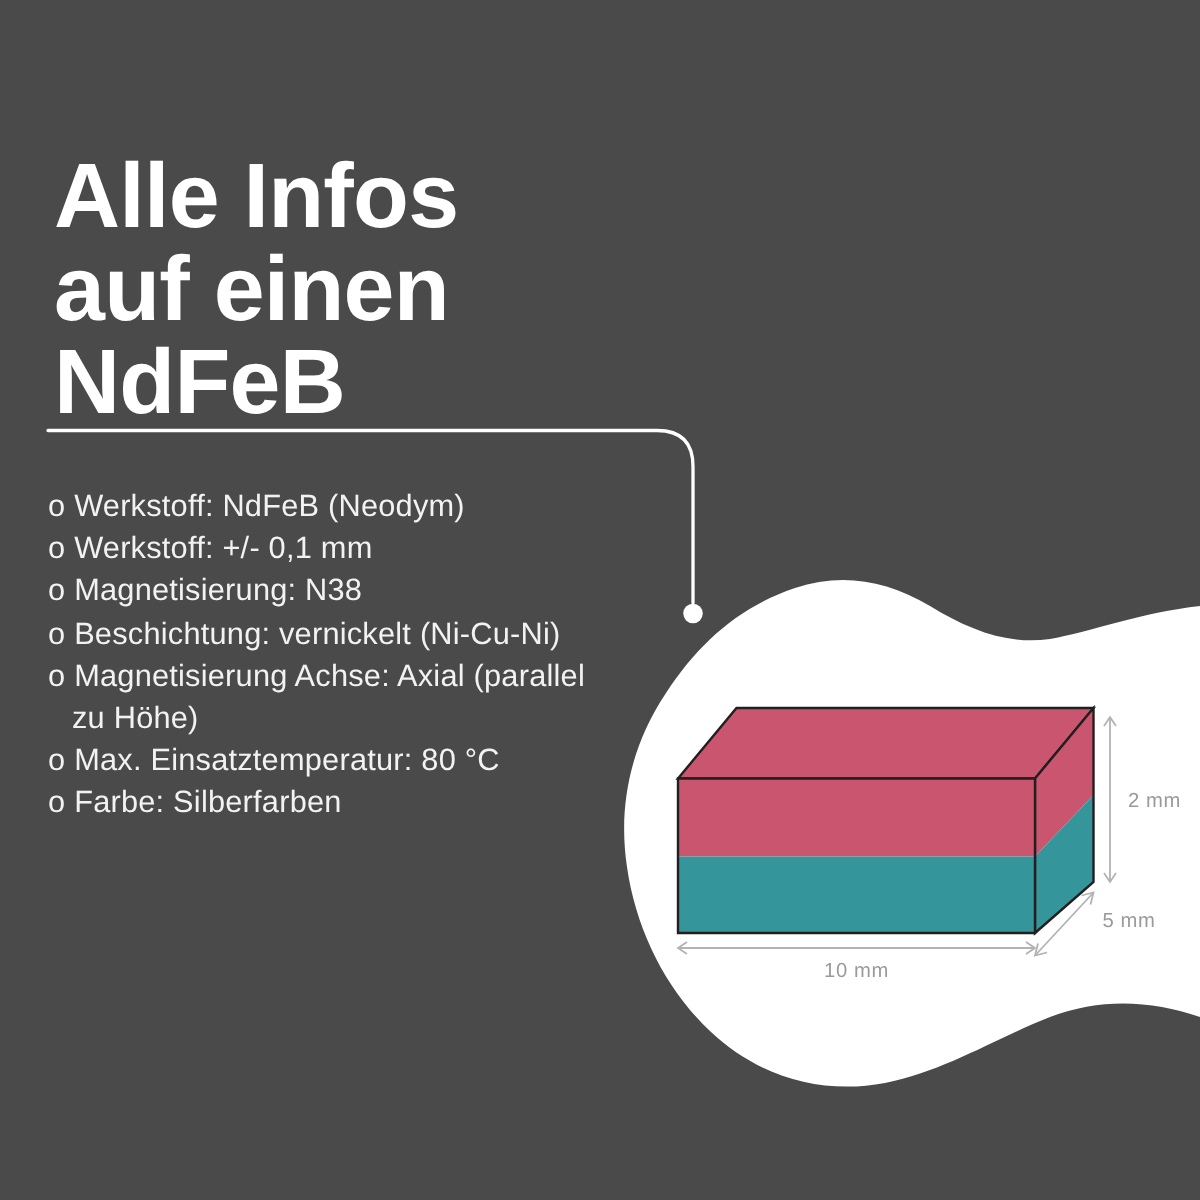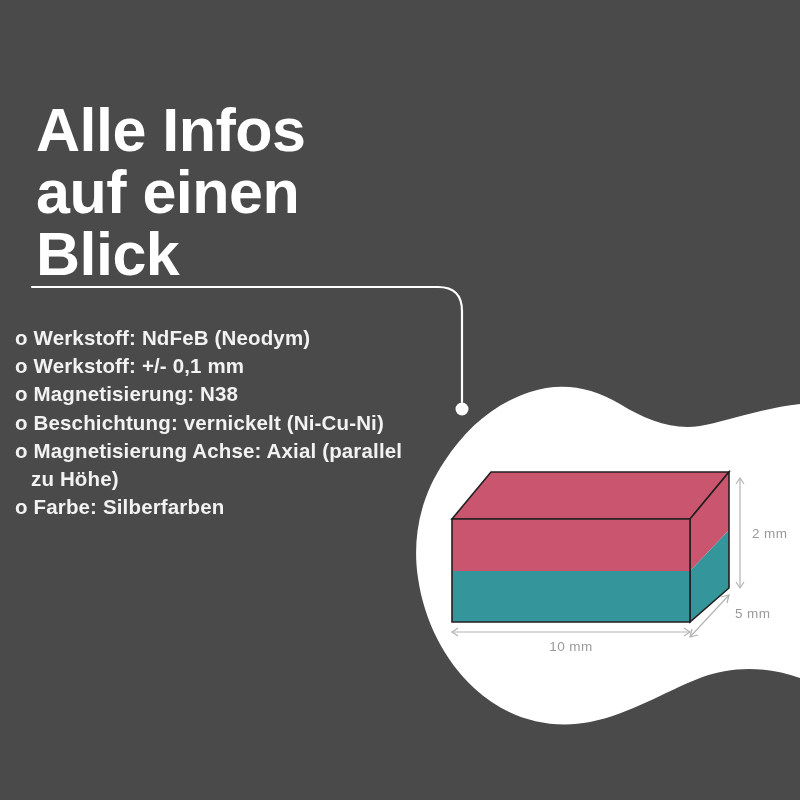--- a/index.html
+++ b/index.html
@@ -68,25 +68,26 @@
     width: 400px;
     z-index: 6;
     margin: 0;
     padding: 0;
     list-style: none;
   }
   #spec-list li {
     color: #f2f2f2;
     font-family: "Liberation Sans", sans-serif;
     font-size: 20.5px;
-    font-weight: 700;
+    font-weight: 400;
     line-height: 28.2px;
     letter-spacing: 0.15px;
     text-indent: -16px;
     padding-left: 16px;
+    margin-left: 17px;
   }
   .bullet-o {
     letter-spacing: 0.15px;
   }
 
   
   #magnet-svg {
     position: absolute;
     left: 430px;
     top: 440px;
@@ -116,21 +117,21 @@
              C 420 498, 412 538, 418 578
              C 424 620, 444 660, 474 688
              C 506 718, 548 730, 590 722
              C 630 714, 664 692, 700 678
              C 734 665, 768 667, 800 678
              Z"></path>
   </svg>
 
   <h1 id="heading">Alle Infos
 auf einen
-Blick</h1>
+NdFeB</h1>
 
   <svg id="pointer-svg" viewBox="0 0 800 800" aria-hidden="true">
     <path d="M 32 287 L 438 287 Q 462 287 462 311 L 462 402" fill="none" stroke="#ffffff" stroke-width="2.2" stroke-linecap="round"></path>
     <circle cx="462" cy="409" r="6.5" fill="#ffffff"></circle>
   </svg>
 
   <ul id="spec-list">
     <li>
       <span class="bullet-o">o</span>
       <span>Werkstoff: NdFeB (Neodym)</span>
@@ -143,20 +144,24 @@
       <span class="bullet-o">o</span>
       <span>Magnetisierung: N38</span>
     </li>
     <li>
       <span class="bullet-o">o</span>
       <span>Beschichtung: vernickelt (Ni-Cu-Ni)</span>
     </li>
     <li>
       <span class="bullet-o">o</span>
       <span>Magnetisierung Achse: Axial (parallel zu Höhe)</span>
+    </li>
+    <li>
+      <span class="bullet-o">o</span>
+      <span>Max. Einsatztemperatur: 80 °C</span>
     </li>
     <li>
       <span class="bullet-o">o</span>
       <span>Farbe: Silberfarben</span>
     </li>
   </ul>
 
   <svg id="magnet-svg" viewBox="0 0 370 230">
 
     <polygon points="22,79 61,32 299,32 260,79" fill="#c9566e" stroke="#231f20" stroke-width="1.6" stroke-linejoin="miter"></polygon>

